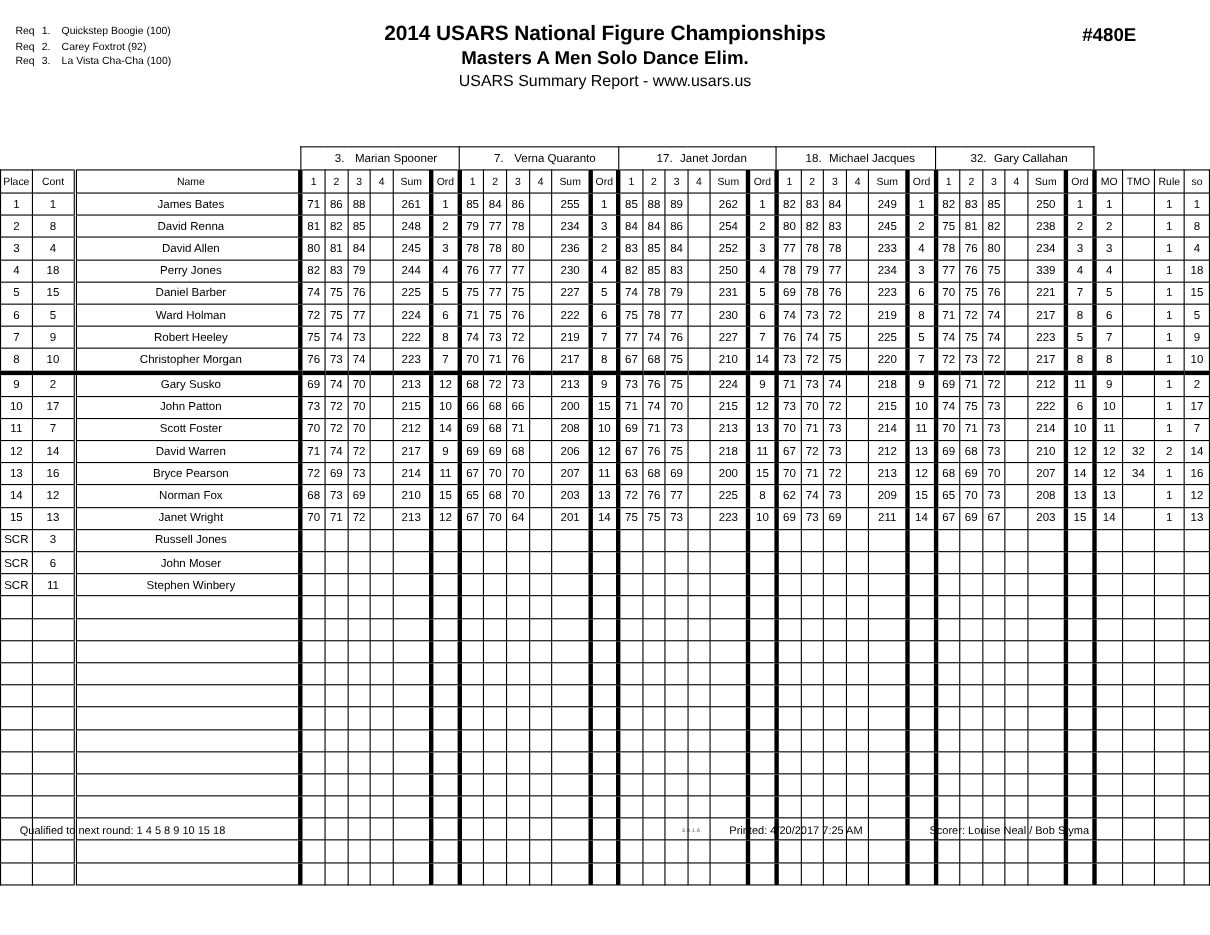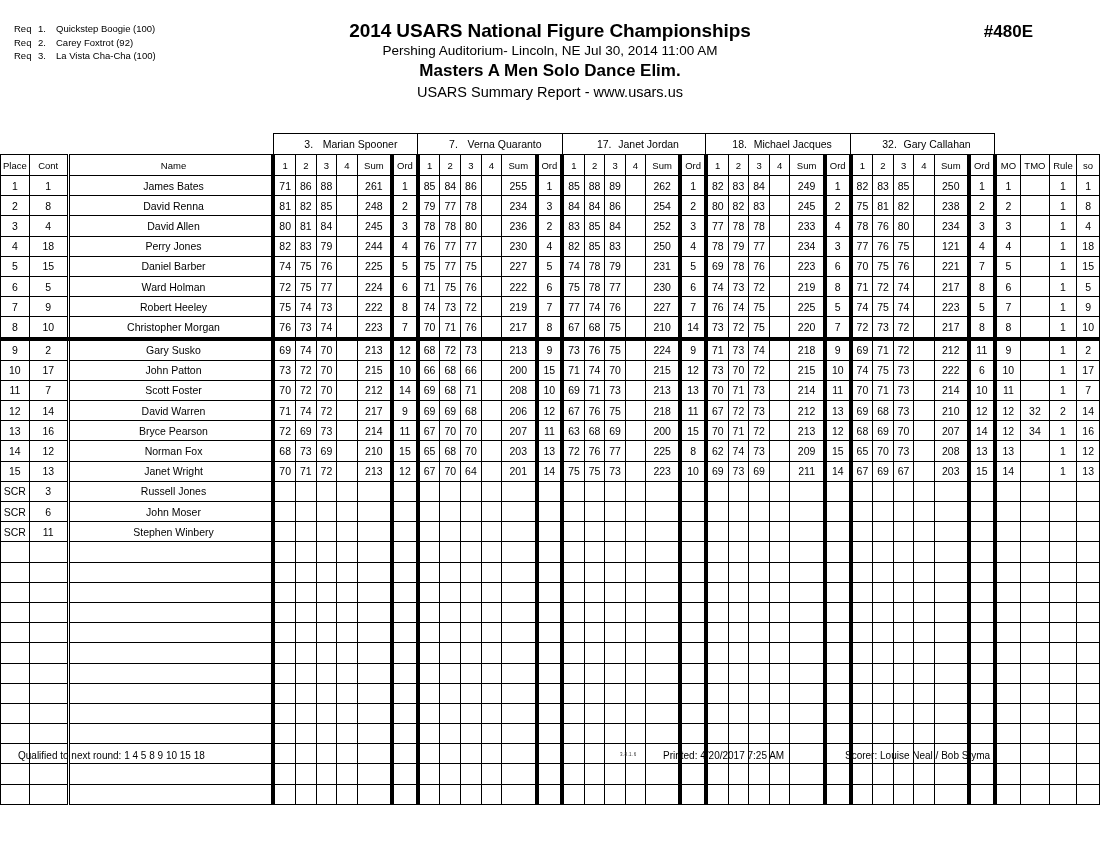--- a/index.html
+++ b/index.html
@@ -149,21 +149,20 @@
 <body>
 
 <div id="req-block">
     <div class="req-line"><span class="req-word">Req</span><span class="req-num">1.</span><span>Quickstep Boogie (100)</span></div>
     <div class="req-line"><span class="req-word">Req</span><span class="req-num">2.</span><span>Carey Foxtrot (92)</span></div>
     <div class="req-line"><span class="req-word">Req</span><span class="req-num">3.</span><span>La Vista Cha-Cha (100)</span></div>
   </div>
 
 <div id="title-block">
   <div id="title-main">2014 USARS National Figure Championships</div>
-  <div id="title-venue">Pershing Auditorium- Lincoln, NE  Jul 30, 2014  11:00 AM</div>
   <div id="title-event">Masters A Men Solo Dance Elim.</div>
   <div id="title-report">USARS Summary Report - www.usars.us</div>
 </div>
 <div id="event-code">#480E</div>
 
 <table id="sheet">
   <tbody id="sheet-body">
       <tr>
         <td class="jgroup-blank" colspan="3" style="border: none;"></td>
         <td class="jgroup" colspan="6"><span style="display: inline-block; min-width: 20px;">3.</span><span style="margin-left: 4px;">Marian Spooner</span></td>
@@ -354,21 +353,21 @@
         <td class="c-s tk-l">78</td>
         <td class="c-s">79</td>
         <td class="c-s">77</td>
         <td class="c-s"></td>
         <td class="c-sum">234</td>
         <td class="c-ord tk-l tk-r">3</td>
         <td class="c-s tk-l">77</td>
         <td class="c-s">76</td>
         <td class="c-s">75</td>
         <td class="c-s"></td>
-        <td class="c-sum">121</td>
+        <td class="c-sum">339</td>
         <td class="c-ord tk-l tk-r">4</td>
         <td class="c-mo">4</td>
         <td class="c-tmo"></td>
         <td class="c-rule">1</td>
         <td class="c-so">18</td>
       </tr>
       <tr class="row qual">
         <td class="c-place">5</td>
         <td class="c-cont">15</td>
         <td class="c-name dbl-l">Daniel Barber</td>

